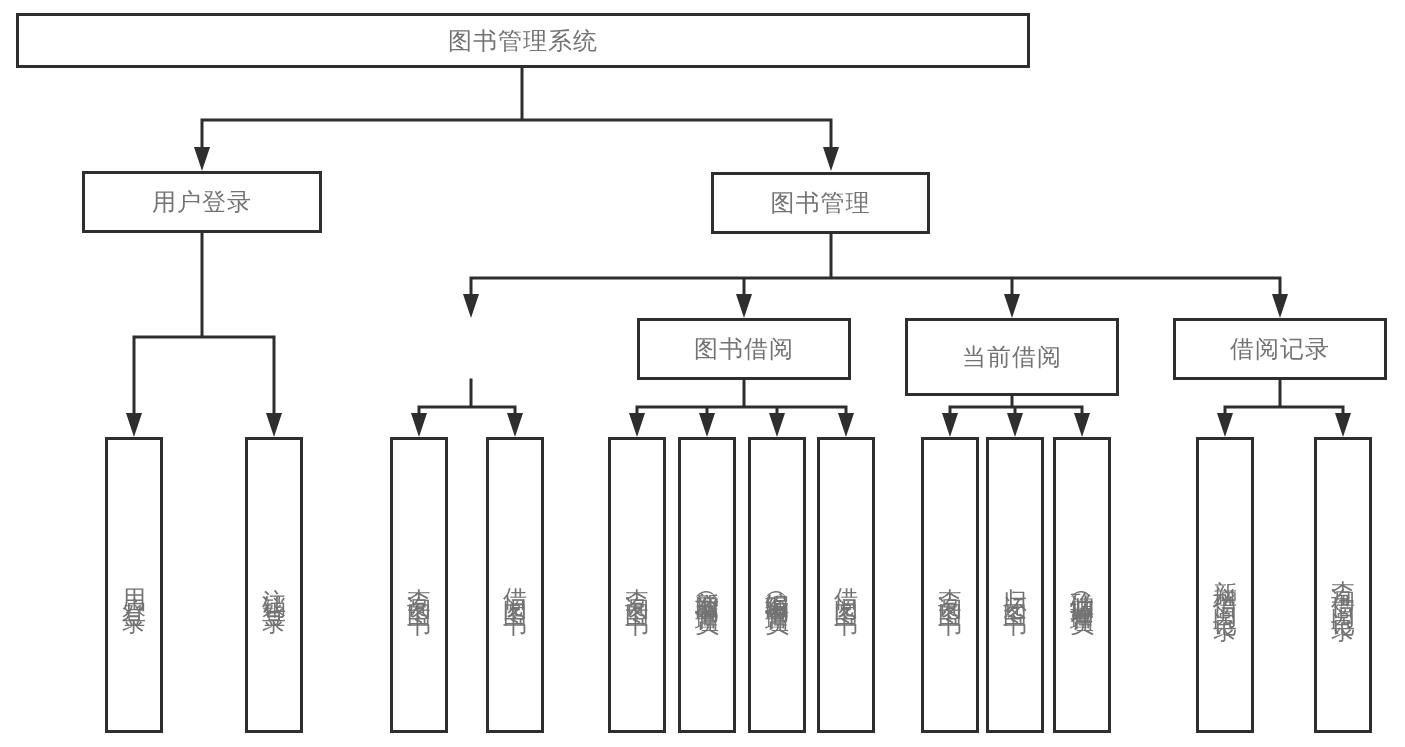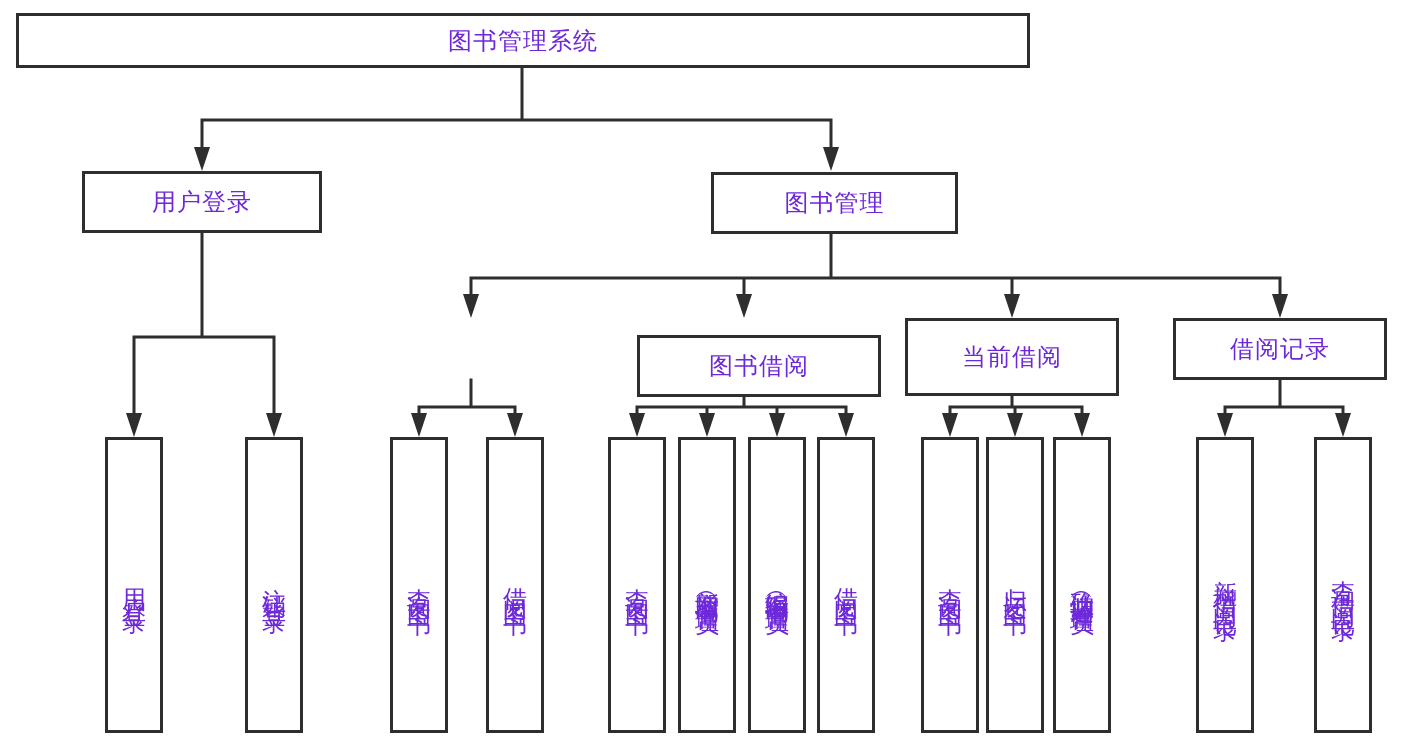--- a/index.html
+++ b/index.html
@@ -18,21 +18,21 @@
     pointer-events: none;
   }
   .box {
     position: absolute;
     box-sizing: border-box;
     background: #ffffff;
     border: 3px solid #2e2e2e;
     display: flex;
     align-items: center;
     justify-content: center;
-    color: #6d28d9;
+    color: #737373;
     z-index: 2;
   }
   .hbox { font-size: 24px; letter-spacing: 1px; white-space: nowrap; }
   .leaf {
     font-size: 24px;
   }
   .leaf .vtext {
     writing-mode: vertical-rl;
     text-orientation: mixed;
     letter-spacing: 8px;
@@ -86,23 +86,23 @@
       <polygon points="1007,413 1023,413 1015,437"></polygon>
       <polygon points="1074,413 1090,413 1082,437"></polygon>
       <polygon points="1217,413 1233,413 1225,437"></polygon>
       <polygon points="1335,413 1351,413 1343,437"></polygon>
     </g>
   </svg>
 
   <div class="box hbox" style="left:16px; top:13px; width:1014px; height:55px;">图书管理系统</div>
 
   <div class="box hbox" style="left:82px; top:171px; width:240px; height:62px;">用户登录</div>
-  <div class="box hbox" style="left:711px; top:172px; width:247px; height:62px;">图书管理</div>
+  <div class="box hbox" style="left:711px; top:172px; width:219px; height:62px;">图书管理</div>
 
-  <div class="box hbox" style="left:637px; top:335px; width:244px; height:62px;">图书借阅</div>
+  <div class="box hbox" style="left:637px; top:318px; width:214px; height:62px;">图书借阅</div>
   <div class="box hbox" style="left:905px; top:318px; width:214px; height:78px;">当前借阅</div>
   <div class="box hbox" style="left:1173px; top:318px; width:214px; height:62px;">借阅记录</div>
 
   <div class="box leaf" style="left:105px; top:437px; width:58px; height:296px;">
     <span class="vtext">用户登录</span>
   </div>
   <div class="box leaf" style="left:245px; top:437px; width:58px; height:296px;">
     <span class="vtext">注销登录</span>
   </div>
   <div class="box leaf" style="left:390px; top:437px; width:58px; height:296px;">

